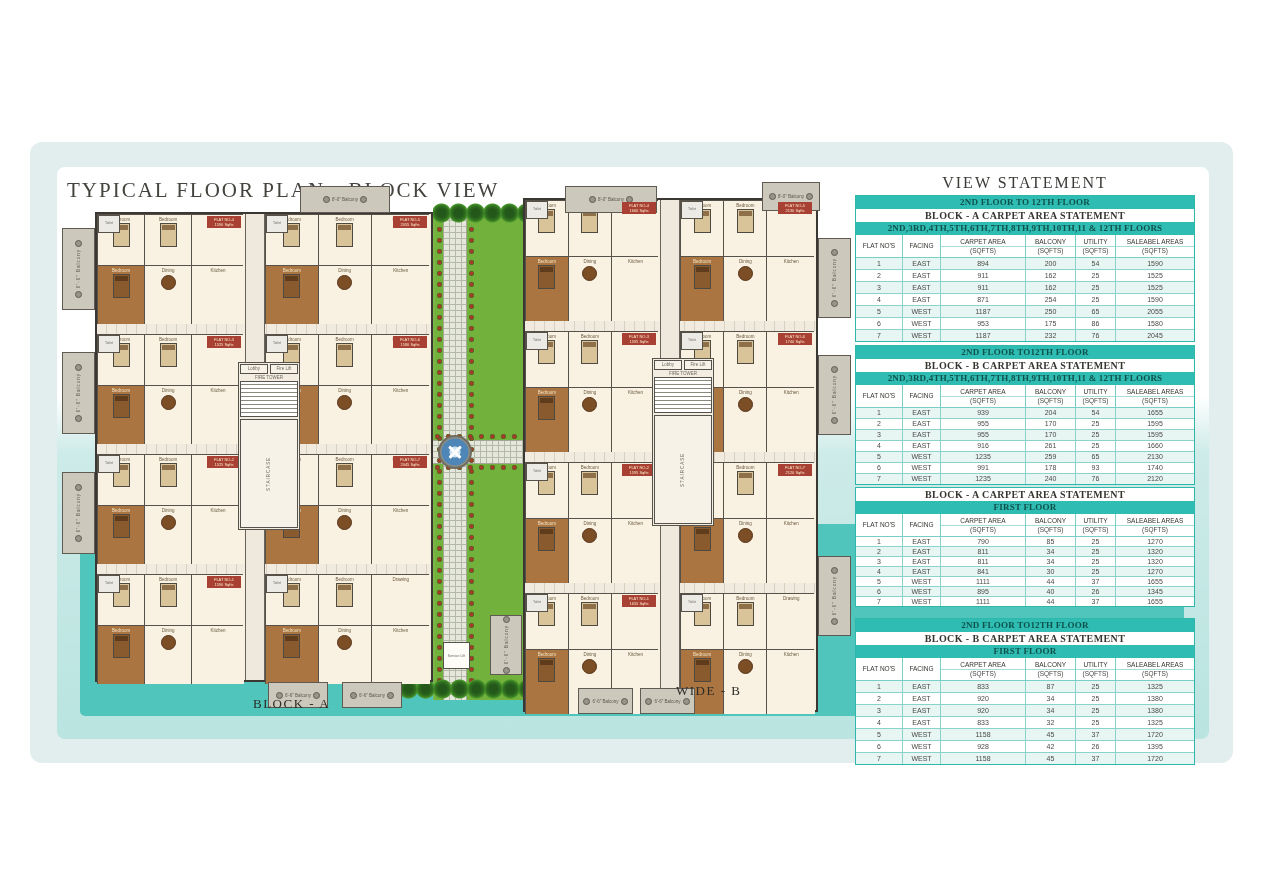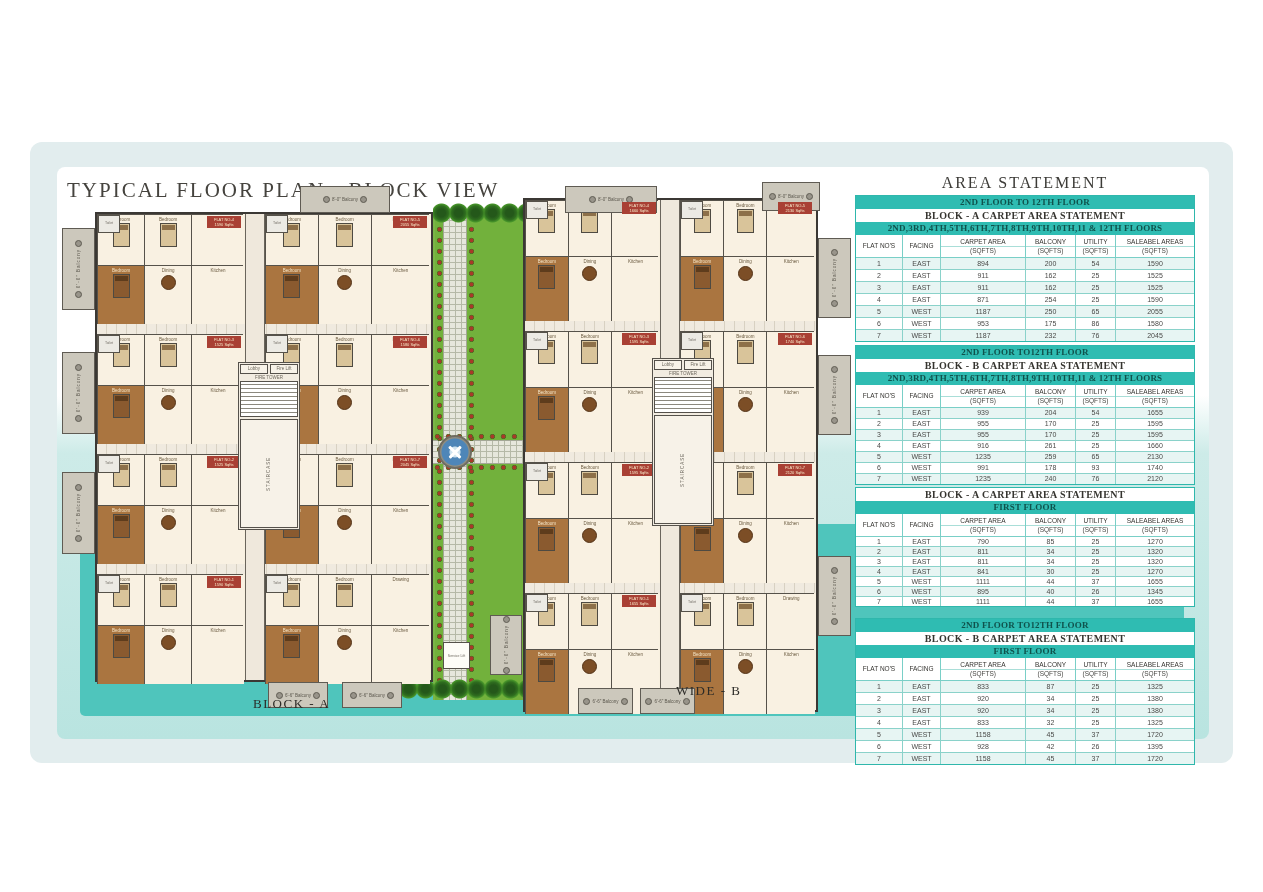--- a/index.html
+++ b/index.html
@@ -108,21 +108,21 @@
     font-size:3.5px;color:#6e695f;text-align:center;display:flex;align-items:center;justify-content:center;line-height:4px;}
 </style>
 </head>
 <body>
 
 <div class="panel-outer"></div>
 <div class="panel-mid"></div>
 <div class="panel-teal"></div>
 
 <div class="main-title">TYPICAL FLOOR PLAN - BLOCK VIEW</div>
-<div class="as-title">AREA STATEMENT</div>
+<div class="as-title">VIEW STATEMENT</div>
 
 <div id="plan-root">
     <div class="lawn" style="left:433px;top:210px;width:90px;height:490px;"></div>
     <div class="path" style="left:443px;top:210px;width:24px;height:490px;"></div>
     <div class="path h" style="left:433px;top:440px;width:90px;height:24px;"></div>
     <div class="flowers-v" style="left:436px;top:214px;height:480px;"></div>
     <div class="flowers-v" style="left:468px;top:214px;height:480px;"></div>
     <div class="flowers-h" style="left:433px;top:433px;width:90px;"></div>
     <div class="flowers-h" style="left:433px;top:464px;width:90px;"></div>
     <div class="trees" style="left:433px;top:202px;width:90px;"></div>

